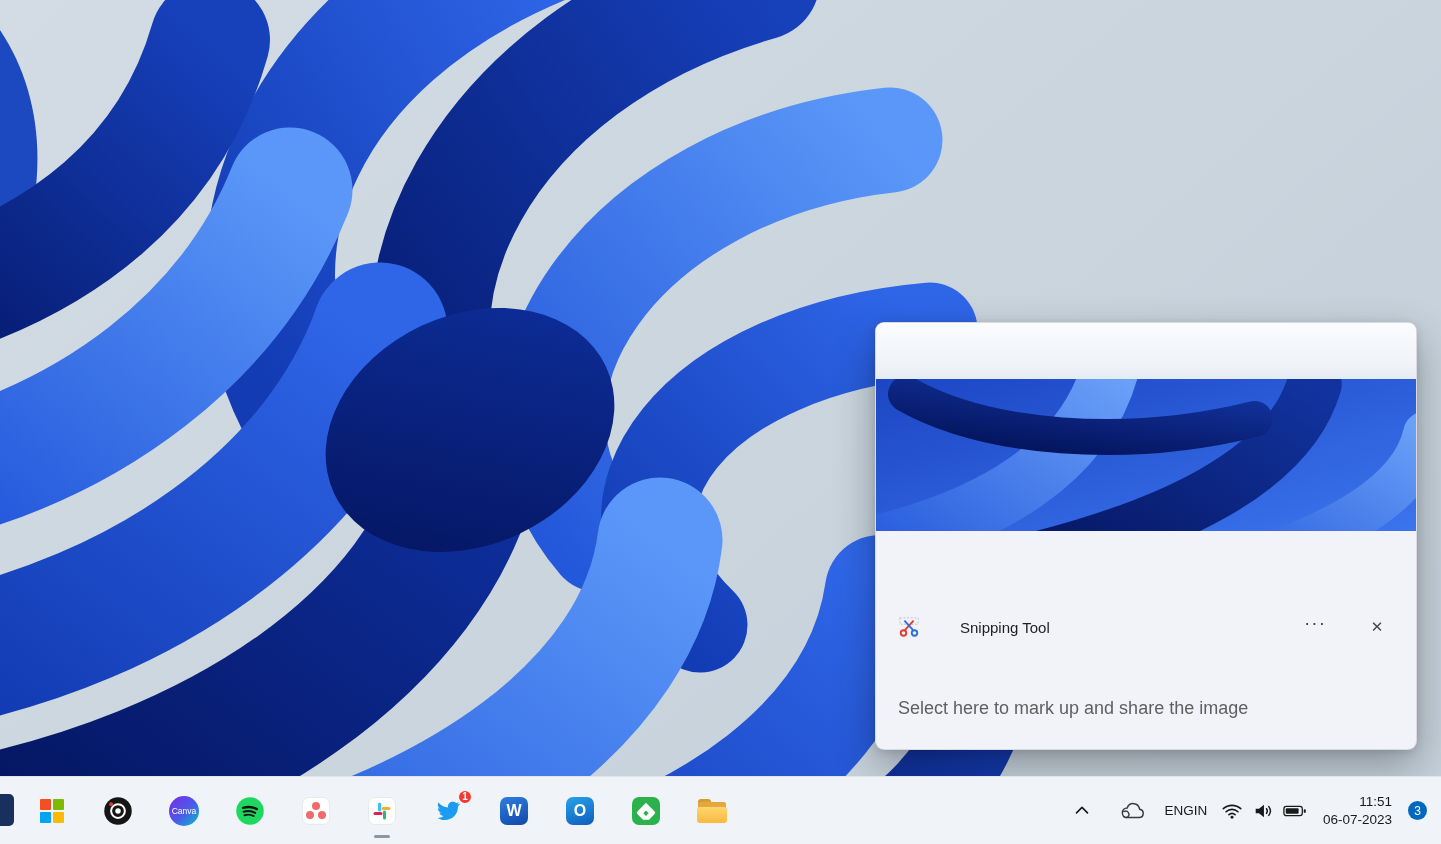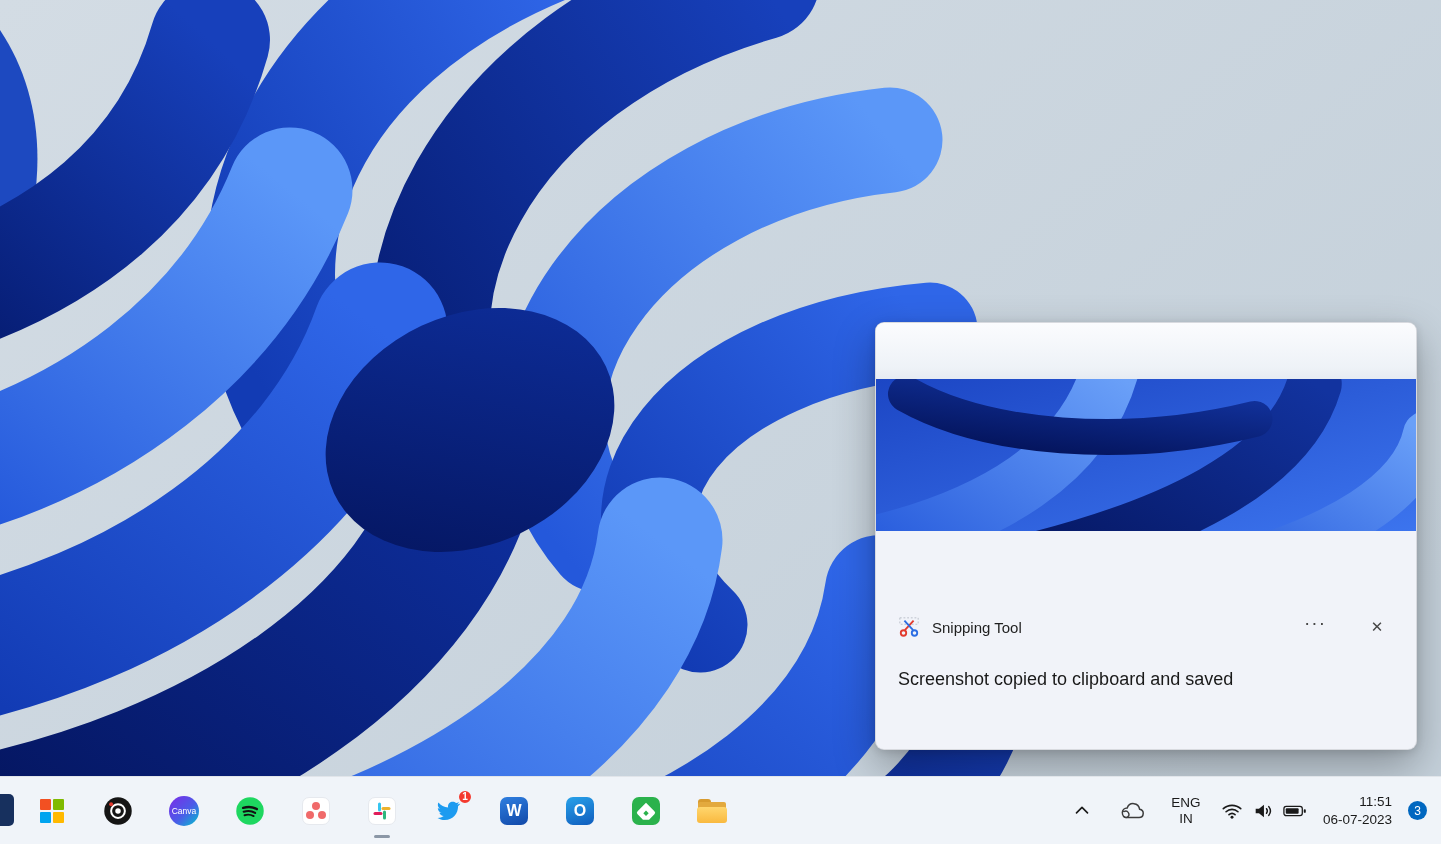--- a/index.html
+++ b/index.html
@@ -14,21 +14,21 @@
   .toast {
     position:absolute; left:875px; top:322px; width:542px; height:428px;
     background:var(--toast_bg,#f1f3f9);
     border:1px solid rgba(0,0,0,0.10);
     border-radius:9px; overflow:hidden;
     box-shadow:0 16px 42px rgba(0,0,0,0.30), 0 2px 8px rgba(0,0,0,0.12);
   }
   .toast-preview { position:absolute; top:0; left:0; right:0; height:208px; overflow:hidden; }
   .toast-preview-strip { height:56px; background:linear-gradient(180deg,#fbfcfe 0%,#eef2f7 80%,#e6ebf2 100%); }
   .toast-preview svg { display:block; width:100%; height:152px; }
-  .toast-approw { position:absolute; top:288px; left:22px; right:16px; height:32px; display:flex; align-items:center; }
+  .toast-approw { position:absolute; top:288px; left:22px; right:16px; height:32px; display:flex; align-items:center;gap:28px; }
   .toast-appicon { width:22px; height:22px; margin-right:12px; flex:0 0 auto; }
   .toast-appname { font-size:15px; color:#1f1f1f; }
   .toast-btn { position:absolute; top:288px; width:34px; height:32px; display:flex; align-items:center; justify-content:center;
                color:#474747; border-radius:5px; cursor:default; }
   .toast-more { right:84px; font-size:19px; letter-spacing:1px; padding-bottom:8px; }
   .toast-close { right:22px; font-size:15px; }
   .toast-title { position:absolute; top:346px; left:22px; right:22px; font-size:18px; color:#191919; }
   .toast-subtitle { position:absolute; top:375px; left:22px; right:22px; font-size:18px; color:#5f5f5f; }
 
   
@@ -61,21 +61,21 @@
 
   .folder { position:relative; width:30px; height:24px; }
   .folder .back { position:absolute; top:0; left:1px; width:13px; height:9px; background:#d89b2f; border-radius:3px 3px 0 0; }
   .folder .mid  { position:absolute; top:3px; left:1px; width:28px; height:19px; background:#e3a93e; border-radius:2px; }
   .folder .front{ position:absolute; bottom:0; left:0; width:30px; height:16px; background:linear-gradient(180deg,#ffd66e,#f9b93f); border-radius:3px; }
 
   .tb-right { display:flex; align-items:center; padding-right:14px; }
   .tray-item { display:flex; align-items:center; justify-content:center; height:44px; border-radius:5px; color:#1b1b1b; }
   .tray-chevron { width:30px; margin-right:18px; }
   .tray-cloud { width:36px; margin-right:14px; }
-  .tray-lang { width:42px; margin-right:14px; flex-direction:column; font-size:13.5px; line-height:1.15; color:#1a1a1a; }
+  .tray-lang { width:42px; margin-right:14px; font-size:13.5px; line-height:1.15; color:#1a1a1a; }
   .tray-status { width:86px; gap:9px; margin-right:10px; }
   .tray-clock { flex-direction:column; align-items:flex-end; font-size:13.5px; line-height:1.3; color:#1a1a1a; padding:0 6px; margin-right:10px; }
   .tray-badge { width:19px; height:19px; border-radius:50%; background:var(--accent,#0067c0); color:#fff; font-size:12px;
                 display:flex; align-items:center; justify-content:center; }
 </style>
 </head>
 <body>
 
 <div id="stage">
 
@@ -157,21 +157,21 @@
         <line x1="16.5" y1="15.5" x2="7" y2="5" stroke="#2b6de3" stroke-width="2"></line>
         <circle cx="6" cy="18.5" r="3" fill="none" stroke="#e23b2e" stroke-width="2"></circle>
         <circle cx="18" cy="18.5" r="3" fill="none" stroke="#2b6de3" stroke-width="2"></circle>
       </svg>
       <span class="toast-appname">Snipping Tool</span>
     </div>
 
     <div class="toast-btn toast-more">···</div>
     <div class="toast-btn toast-close">✕</div>
 
-    <div class="toast-title">Screenshot copied to clipboard and saved</div>
+    <div class="toast-subtitle">Select here to mark up and share the image</div>
   </div>
 
   <div class="taskbar">
     <div class="clipped-app"></div>
 
     <div class="tb-left">
 
       <div class="tb-icon">
         <div class="grid4">
           <span style="background:#f25022"></span>

